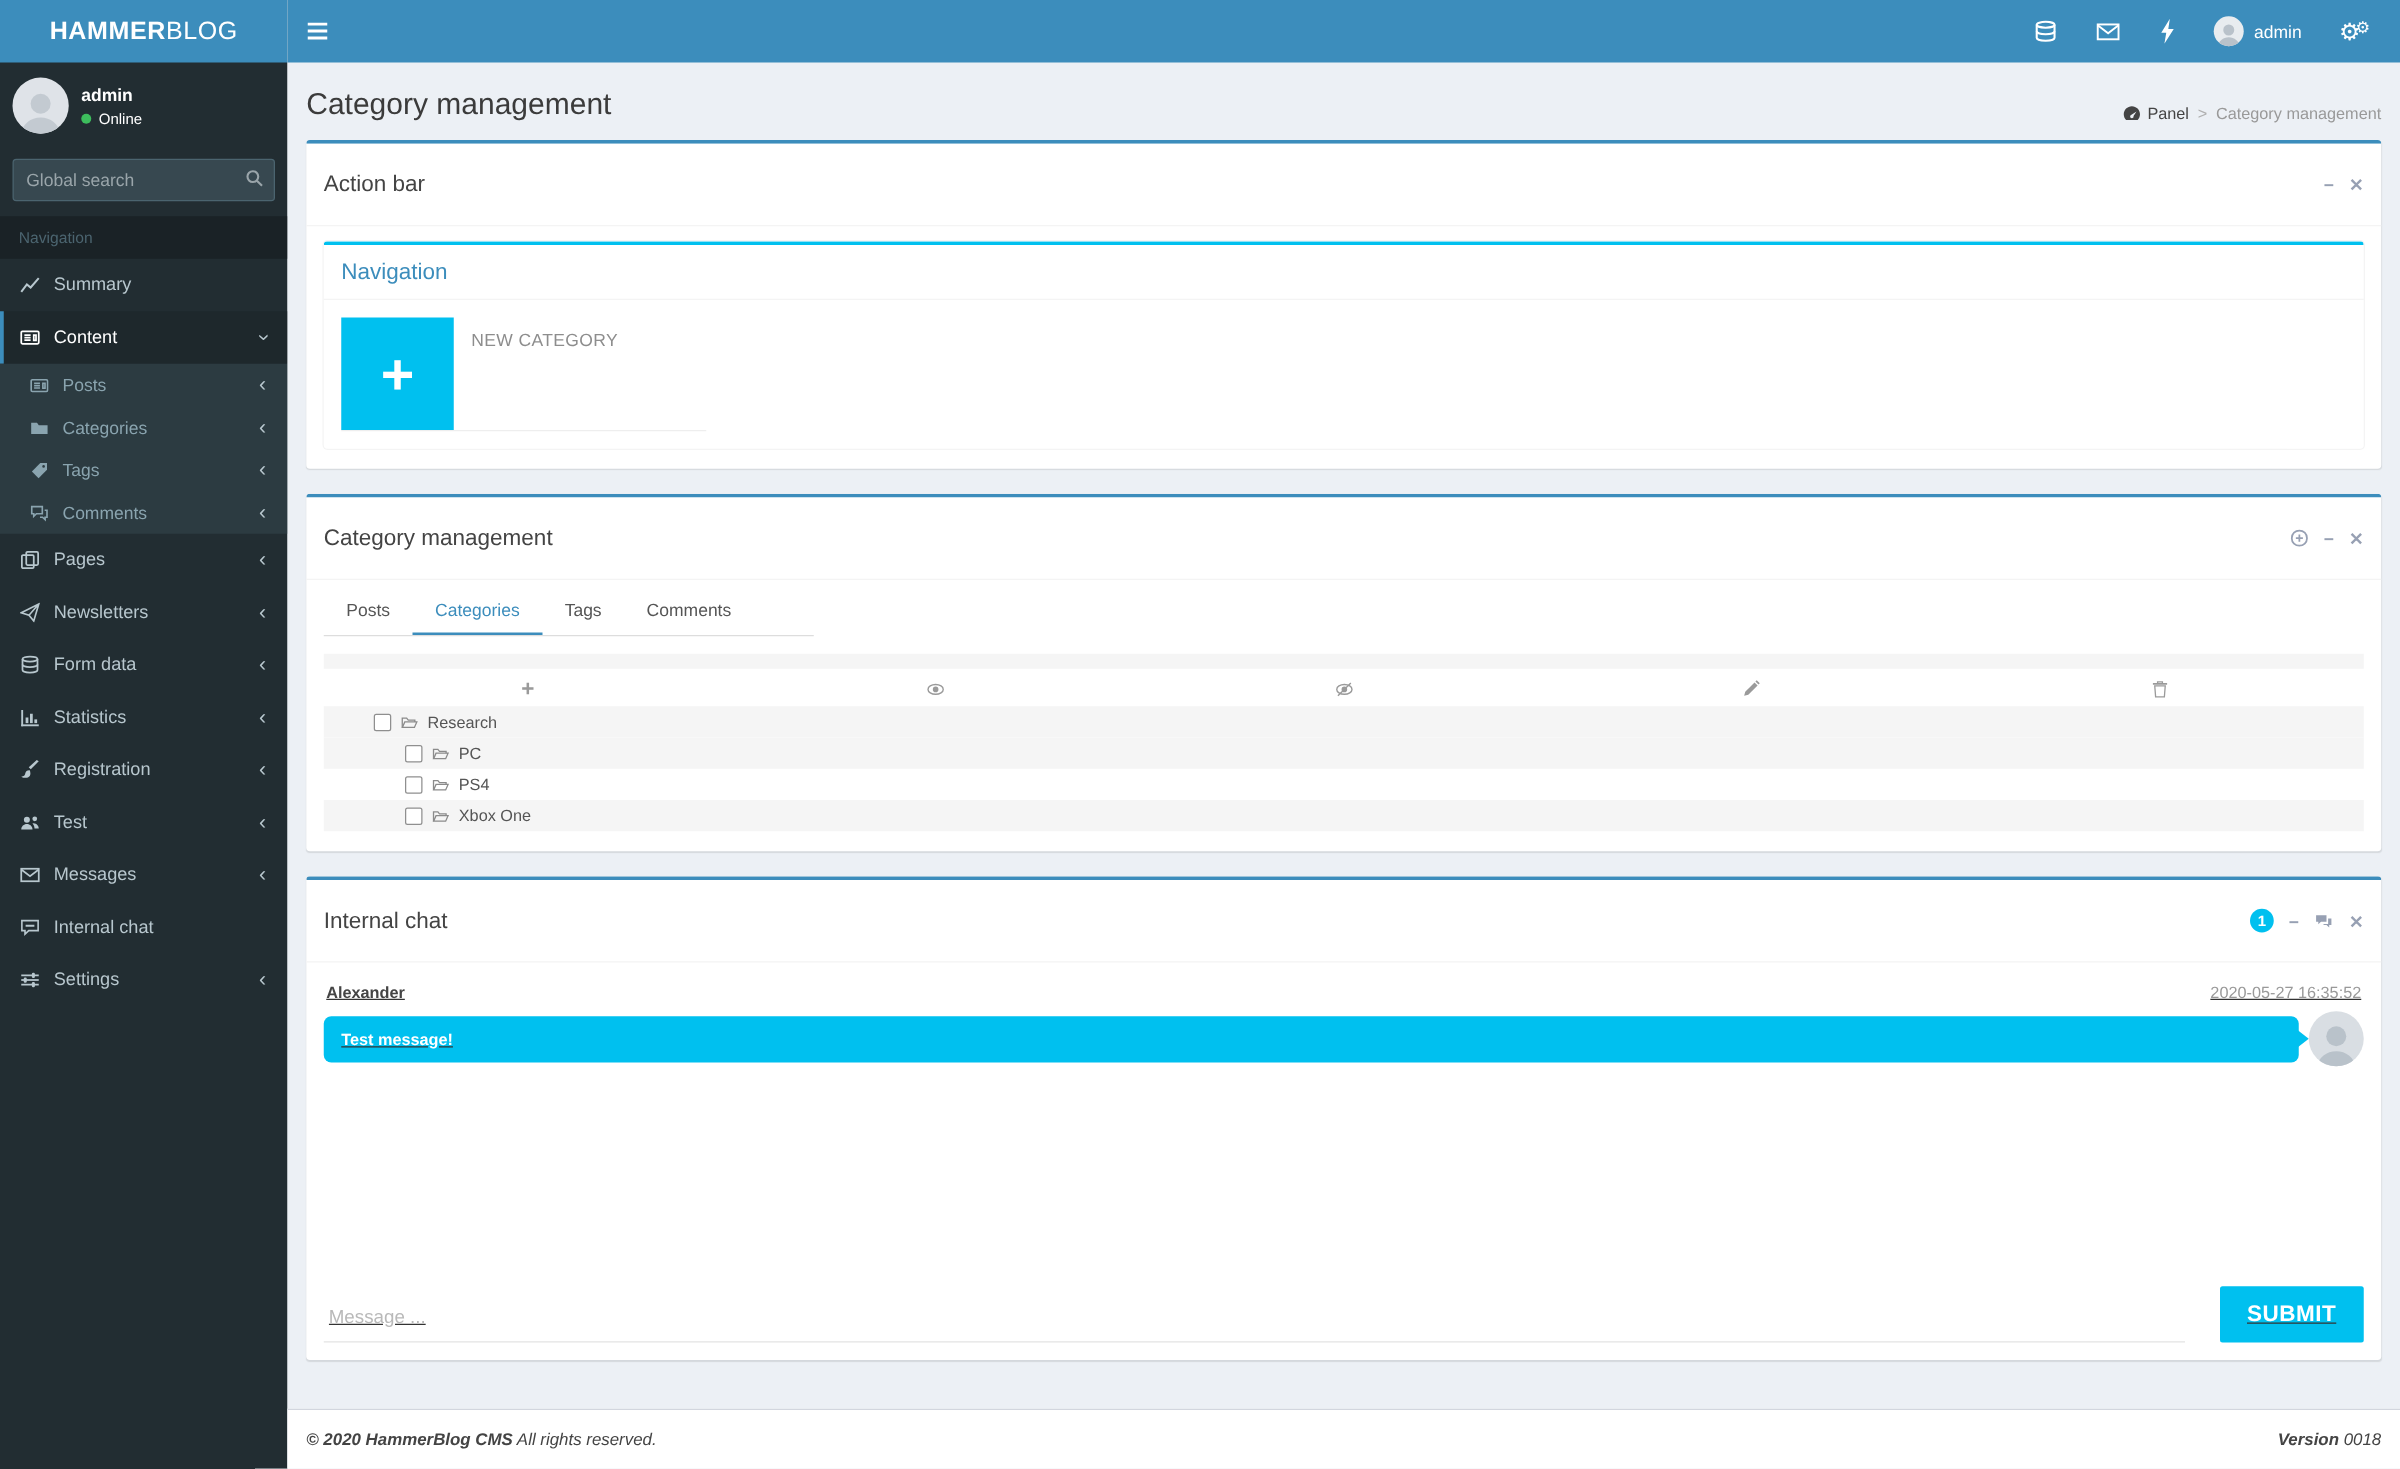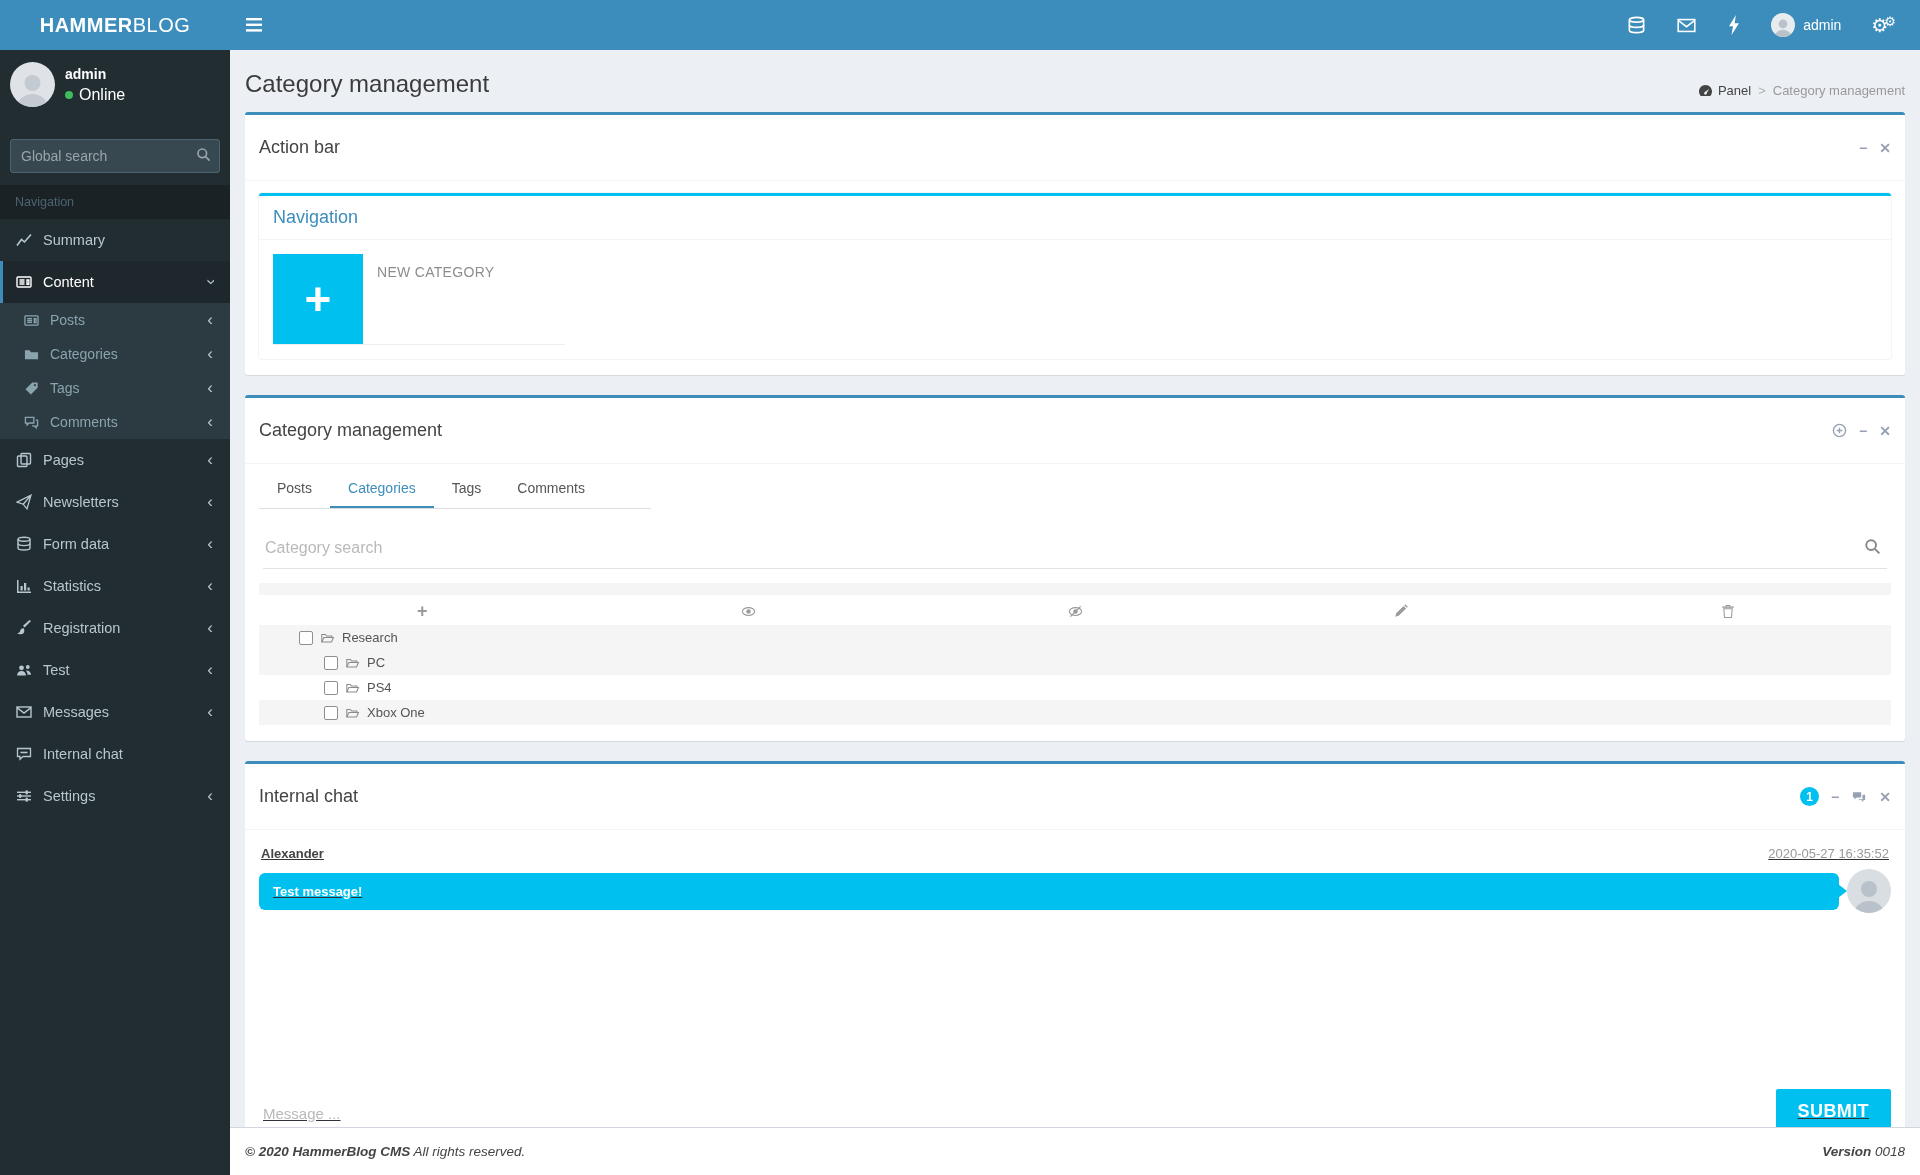--- a/index.html
+++ b/index.html
@@ -10,23 +10,23 @@
   
   .sidebar { width:230px; background:#222d32; flex:0 0 230px; display:flex; flex-direction:column; }
   .logo { height:50px; background:#3c8dbc; color:#fff; display:flex; align-items:center; justify-content:center;
           font-size:20px; letter-spacing:.5px; }
   .logo b { font-weight:bold; }
   .user-panel { display:flex; align-items:center; padding:12px 10px; gap:10px; }
   .avatar { width:45px; height:45px; border-radius:50%; background:#dfe3e8; overflow:hidden; flex:0 0 45px; position:relative; }
   .avatar svg { position:absolute; left:0; top:4px; }
   .user-meta { color:#fff; font-size:14px; }
   .user-meta .name { font-weight:bold; margin-bottom:4px; }
-  .user-status { font-size:16px; color:#fff; display:flex; align-items:center; gap:6px; }
+  .user-status { font-size:12px; color:#fff; display:flex; align-items:center; gap:6px; }
   .dot { width:8px; height:8px; border-radius:50%; background:#3dbd5d; display:inline-block; }
-  .sidebar-search { margin:20px 10px 12px; position:relative; }
+  .sidebar-search { margin:8px 10px 12px; position:relative; }
   .sidebar-search input { width:100%; height:34px; background:#374850; border:1px solid #4b646f; border-radius:3px;
       color:#ccc; font-size:14px; padding:0 32px 0 10px; outline:none; font-family:inherit; }
   .sidebar-search input::placeholder { color:#9aa5aa; }
   .sidebar-search .mag { position:absolute; right:9px; top:8px; color:#9aa5aa; }
   .nav-header { background:#1a2226; color:#4b646f; font-size:12.5px; padding:10px 14px 10px 15px; }
   .menu { list-style:none; font-size:14.5px; }
   .menu > li > .mi { display:flex; align-items:center; gap:10px; padding:13px 15px 13px 12px; color:#b8c7ce;
       border-left:3px solid transparent; cursor:pointer; }
   .menu > li.active > .mi { background:#1e282c; border-left-color:#3c8dbc; color:#fff; }
   .mi .ic { width:18px; display:inline-flex; justify-content:center; color:inherit; flex:0 0 18px; }
@@ -474,29 +474,20 @@
         <div class="box-body" style="padding-top:4px;">
           <div class="tabs-wrap">
             <div class="tabs">
               <span class="tab">Posts</span>
               <span class="tab active">Categories</span>
               <span class="tab">Tags</span>
               <span class="tab">Comments</span>
             </div>
           </div>
 
-          <div class="cat-search">
-            <input type="text" placeholder="Category search" style="">
-            <span class="mag">
-              <svg width="17" height="17" viewBox="0 0 16 16" fill="none" stroke="currentColor" stroke-width="1.8">
-                  <circle cx="6.7" cy="6.7" r="4.6"></circle>
-                  <line x1="10.2" y1="10.2" x2="14.5" y2="14.5"></line>
-                </svg>
-            </span>
-          </div>
 
           <div class="grid-gap"></div>
 
           <div class="grid-toolbar">
             <span class="col">
                 <span class="plus-glyph">+</span>
               </span>
             <span class="col">
                 <span>
                   <svg width="15" height="15" viewBox="0 0 16 16" fill="none" stroke="currentColor" stroke-width="1.2">

